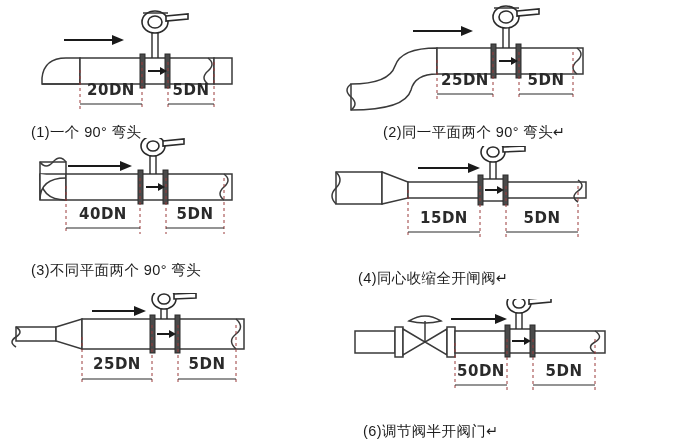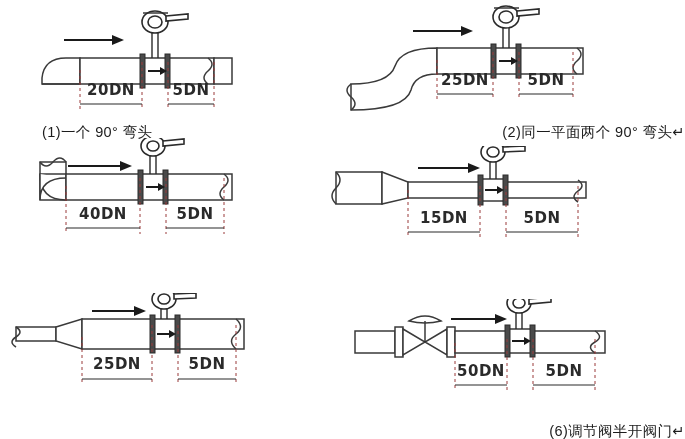--- a/index.html
+++ b/index.html
@@ -10,28 +10,28 @@
     color:#1a1a1a;
     overflow:hidden;
   }
   #sheet{position:relative;width:685px;height:439px;}
   .panel{position:absolute;width:342px;height:146px;}
   .panel svg{position:absolute;left:0;top:0;}
   .caption{
     position:absolute;
     left:0;right:0;
     bottom:4px;
-    text-align:right;
+    text-align:left;
     font-size:14.5px;
     font-weight:500;
     letter-spacing:.4px;
     color:#1c1c1c;
     white-space:nowrap;
   }
-  .caption.left{text-align:left;padding-left:42px;}
+  .caption.left{text-align:left;padding-left:31px;}
   .dimlabel{
     font-family:"DejaVu Sans","Liberation Sans",sans-serif;
     font-weight:bold;
     font-size:15px;
     fill:#2a2a2a;
     letter-spacing:.5px;
   }
   .pipe{fill:#ffffff;stroke:#3a3a3a;stroke-width:1.5;}
   .flange{fill:#4a4a4a;stroke:#2b2b2b;stroke-width:1;}
   .body-line{fill:none;stroke:#3a3a3a;stroke-width:1.5;}
@@ -130,20 +130,21 @@
       <ellipse class="xmtr" cx="153" cy="8" rx="12" ry="10"></ellipse>
       <ellipse class="xmtr" cx="153" cy="8" rx="6" ry="5"></ellipse>
       <path class="xmtr" d="M163,3 L184,1 L184,6 L163,8 Z"></path>
       <path class="arrow" d="M68,28 L120,28"></path>
       <path class="head" d="M120,23 l12,5 l-12,5 z"></path>
       <path class="dash" d="M66,48 L66,96 M140,40 L140,96 M166,40 L166,96 M224,40 L224,96"></path>
       <path class="dimline" d="M66,90 L140,90 M166,90 L224,90"></path>
       <text class="dimlabel" x="103" y="81" text-anchor="middle">40DN</text>
       <text class="dimlabel" x="195" y="81" text-anchor="middle">5DN</text>
     </svg>
+    <div class="caption left">(3)不同平面两个 90° 弯头</div>
   </div>
 
   <div class="panel" style="left:328px;top:146px;">
     <svg width="342" height="146" viewBox="0 0 342 146">
 
       <path class="pipe" d="M8,26 L54,26 L54,58 L8,58 Z"></path>
       <path class="body-line" d="M8,26 q8,8 0,16 q-8,8 0,16"></path>
       <path class="pipe" d="M54,26 L80,36 L80,52 L54,58 Z"></path>
       <path class="pipe" d="M80,36 L152,36 L152,52 L80,52 Z"></path>
       <path class="pipe" d="M178,36 L258,36 L258,52 L178,52 Z"></path>
@@ -157,20 +158,21 @@
       <ellipse class="xmtr" cx="165" cy="6" rx="12" ry="10"></ellipse>
       <ellipse class="xmtr" cx="165" cy="6" rx="6" ry="5"></ellipse>
       <path class="xmtr" d="M175,1 L197,0 L197,5 L175,6 Z"></path>
       <path class="arrow" d="M90,22 L140,22"></path>
       <path class="head" d="M140,17 l12,5 l-12,5 z"></path>
       <path class="dash" d="M80,44 L80,92 M152,40 L152,92 M178,40 L178,92 M250,40 L250,92"></path>
       <path class="dimline" d="M80,86 L152,86 M178,86 L250,86"></path>
       <text class="dimlabel" x="116" y="77" text-anchor="middle">15DN</text>
       <text class="dimlabel" x="214" y="77" text-anchor="middle">5DN</text>
     </svg>
+    <div class="caption" style="padding-left:30px;">(4)同心收缩全开闸阀↵</div>
   </div>
 
   <div class="panel" style="left:0;top:293px;">
     <svg width="342" height="146" viewBox="0 0 342 146">
 
       <path class="pipe" d="M16,34 L56,34 L56,48 L16,48 Z"></path>
       <path class="body-line" d="M16,34 q8,5 0,10 q-8,5 0,10"></path>
       <path class="pipe" d="M56,34 L82,26 L82,56 L56,48 Z"></path>
       <path class="pipe" d="M82,26 L152,26 L152,56 L82,56 Z"></path>
       <path class="pipe" d="M178,26 L244,26 L244,56 L178,56 Z"></path>

